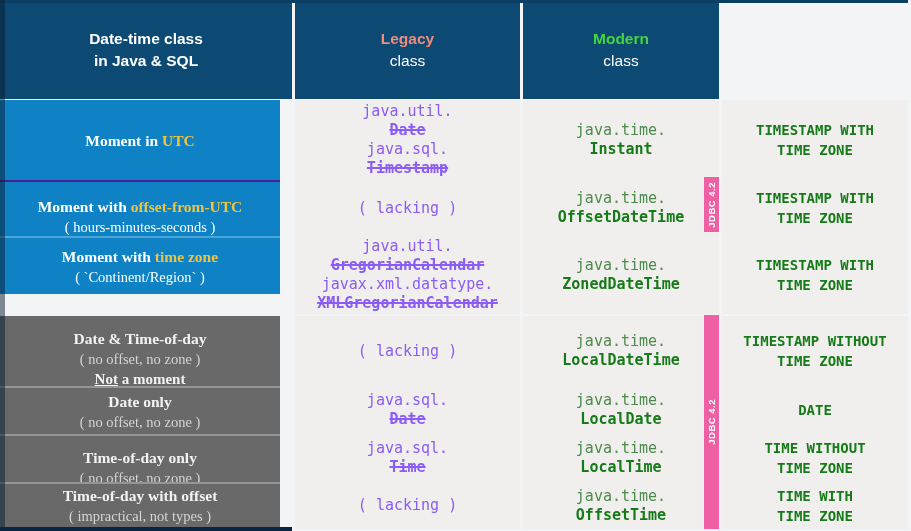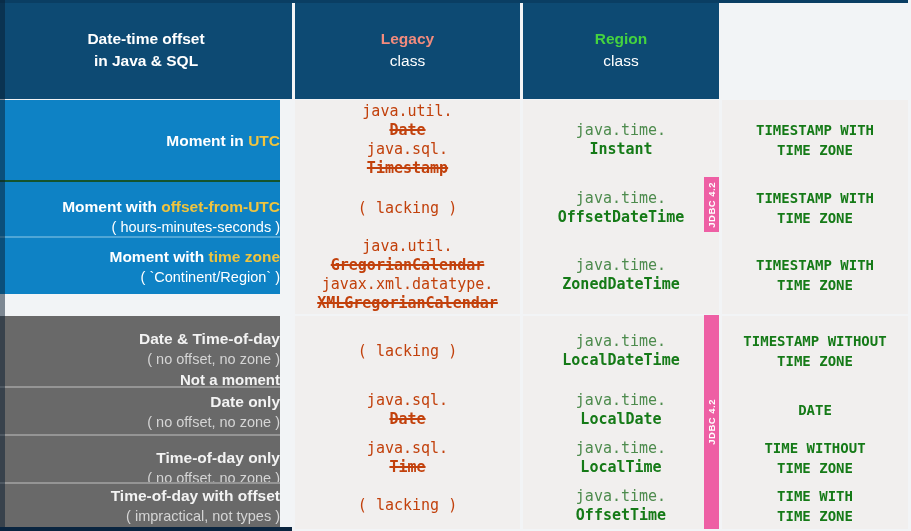--- a/index.html
+++ b/index.html
@@ -16,25 +16,25 @@
          text-align:center;font-size:15.5px;line-height:22px;color:#ffffff;}
   .hcell .ht{font-weight:700;}
   .hcell .hsub{font-weight:400;color:#ffffff;}
   .c1h{font-weight:700;}
   .ht-legacy{color:#f28b7d;}
   .ht-modern{color:#45d33f;}
   .ht-sql{color:#c5eef8;}
 
   
   .cell{position:absolute;left:0;right:12px;display:flex;flex-direction:column;
-        justify-content:center;align-items:flex-end;text-align:center;box-sizing:border-box;}
+        justify-content:center;align-items:center;text-align:center;box-sizing:border-box;font-family:Liberation Serif, serif;}
   .blue{background:#0e82c5;}
   .gray{background:#696969;}
   .r1{top:100px;height:80px;}
-  .r2{top:180px;height:71px;border-top:2px solid #14532d;}
+  .r2{top:180px;height:71px;border-top:2px solid #4c1d95;}
   .r3{top:236px;height:58px;border-top:2px solid #4fa6d6;}
   .r4{top:316px;height:86px;}
   .r5{top:386px;height:48px;border-top:2px solid #959595;}
   .r6{top:434px;height:64px;border-top:2px solid #959595;}
   .r7{top:482px;height:45px;border-top:2px solid #959595;}
   .main{font-weight:700;font-size:15.5px;line-height:21px;color:#ffffff;}
   .main .hl{color:#f0c43e;}
   .sub{font-weight:400;font-size:14.5px;line-height:20px;color:#ffffff;}
   .gray .main{color:#f3f3f3;}
   .gray .sub{color:#d5d5d5;}
@@ -43,21 +43,21 @@
 
   
   .blockA{position:absolute;top:100px;left:0;right:0;height:214px;background:#f1efee;}
   .blockB{position:absolute;top:316px;left:0;right:0;height:213px;background:#f1efee;}
   .bcell{display:flex;flex-direction:column;justify-content:center;align-items:center;
          text-align:center;box-sizing:border-box;}
   .ha{height:80px;} .hb{height:56px;} .hc{height:78px;}
   .hd{height:70px;} .he{height:48px;} .hf{height:48px;} .hg{height:47px;}
 
   .code{font-family:"DejaVu Sans Mono",monospace;font-size:15px;line-height:19px;font-weight:400;}
-  .red{color:#c2410c;}
+  .red{color:#8b5cf6;}
   .grn{color:#4d8b4d;}
   .cls{font-weight:700;}
   .grn.cls{color:#157a17;}
   .strike{text-decoration:line-through;text-decoration-thickness:2px;}
   .sqlc{font-family:"DejaVu Sans Mono",monospace;font-weight:700;font-size:14px;
         line-height:20px;color:#157a17;}
 
   
   .topstrip{position:absolute;left:0;top:0;width:908px;height:3px;background:#0a3e63;z-index:4;}
   .leftstrip{position:absolute;left:0;top:0;width:5px;height:527px;background:rgba(8,28,48,0.5);z-index:4;}
@@ -70,21 +70,21 @@
   .jdbc1{top:177px;height:55px;}
   .jdbc2{top:315px;height:214px;}
 </style>
 </head>
 <body>
 
 <div class="stage">
 
   <div class="col col1">
     <div class="hcell c1h">
-      <div>Date-time offset</div>
+      <div>Date-time class</div>
       <div>in Java &amp; SQL</div>
     </div>
 
     <div class="cell blue r1">
       <div class="main"><span>Moment in </span><span class="hl">UTC</span></div>
     </div>
 
     <div class="cell blue r2">
       <div class="main"><span>Moment with </span><span class="hl">offset-from-UTC</span></div>
       <div class="sub">( hours-minutes-seconds )</div>
@@ -152,21 +152,21 @@
         <div class="code red cls strike">Time</div>
       </div>
       <div class="bcell hg">
         <div class="code red">( lacking )</div>
       </div>
     </div>
   </div>
 
   <div class="col col3">
     <div class="hcell">
-      <div class="ht ht-modern">Region</div>
+      <div class="ht ht-modern">Modern</div>
       <div class="hsub">class</div>
     </div>
     <div class="blockA">
       <div class="bcell ha">
         <div class="code grn">java.time.</div>
         <div class="code grn cls">Instant</div>
       </div>
       <div class="bcell hb">
         <div class="code grn">java.time.</div>
         <div class="code grn cls">OffsetDateTime</div>

